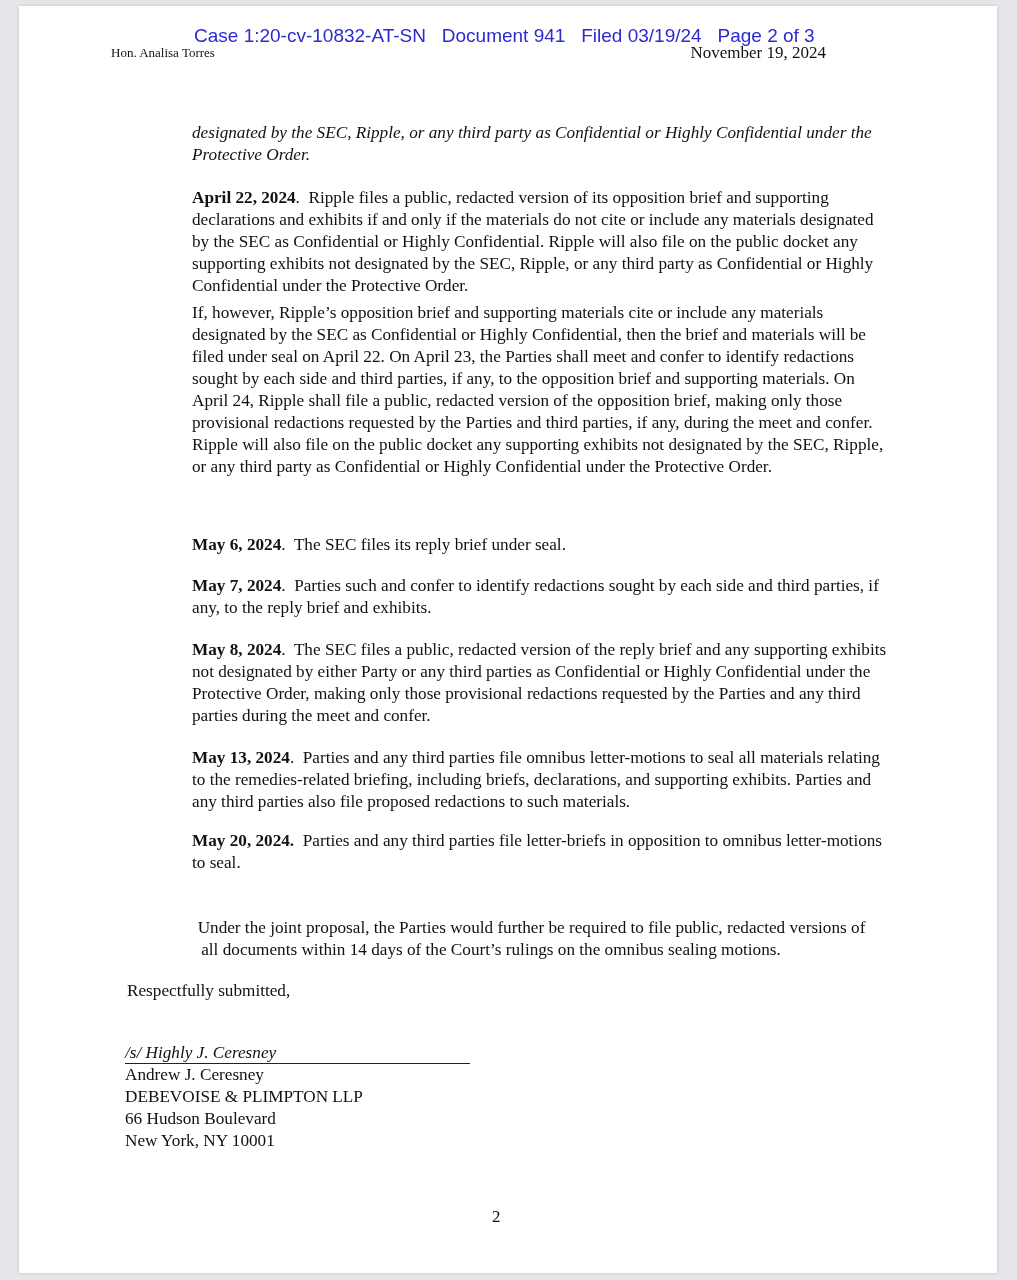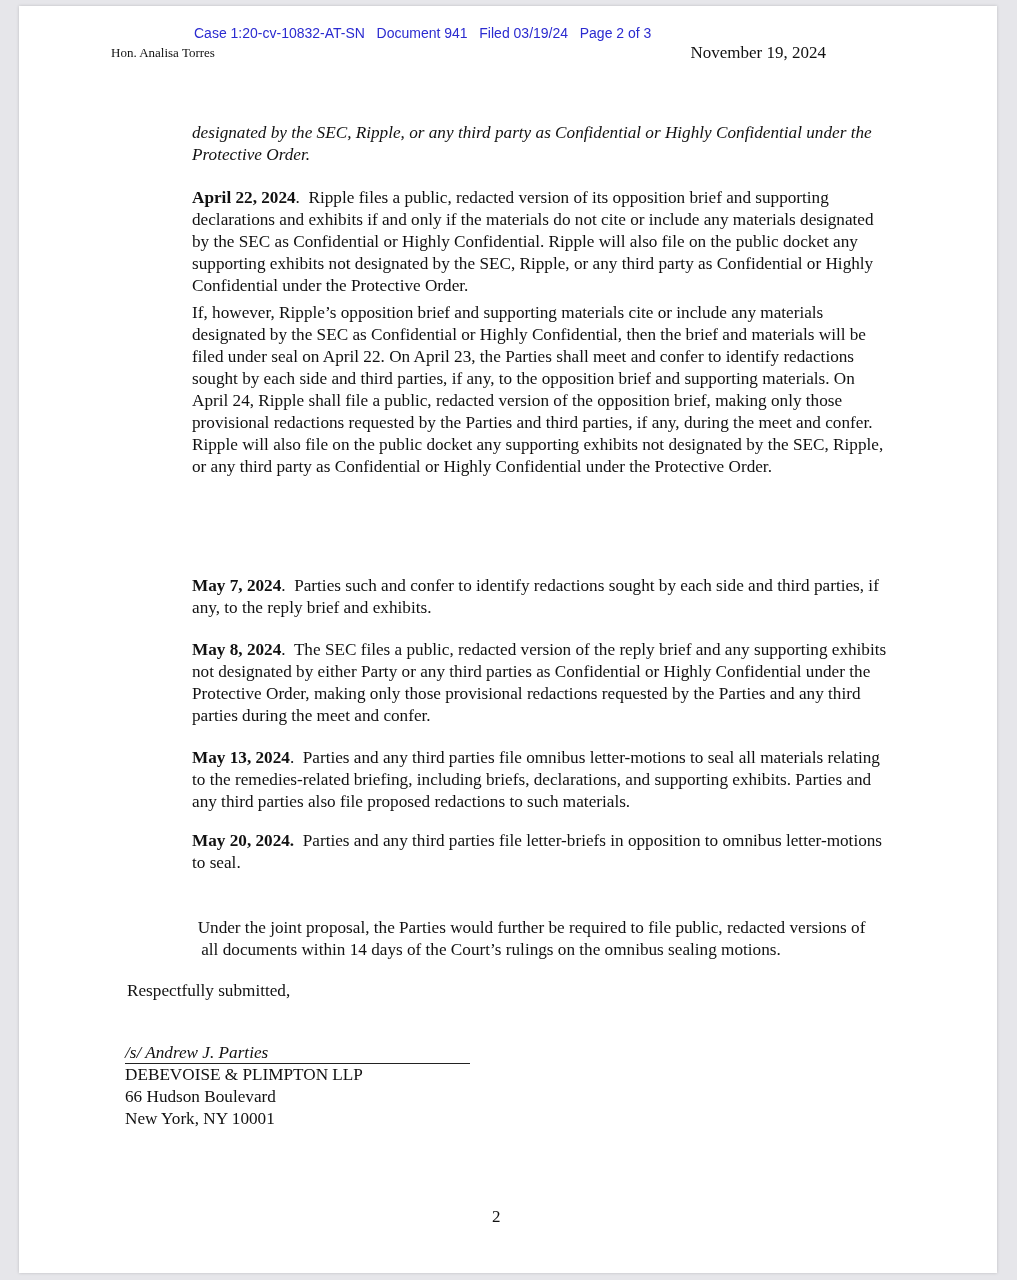--- a/index.html
+++ b/index.html
@@ -19,21 +19,21 @@
       background: #ffffff;
       box-shadow: 0 0 3px rgba(0,0,0,0.18);
       font-family: "Liberation Serif", "DejaVu Serif", serif;
       color: #111;
     }
     .stamp {
       position: absolute;
       left: 175px;
       top: 19px;
       font-family: "Liberation Sans", "DejaVu Sans", sans-serif;
-      font-size: 14px;
+      font-size: 19px;
       color: #2b2bd0;
       white-space: pre;
       letter-spacing: 0px;
     }
     .hdr-left {
       position: absolute;
       left: 92px;
       top: 37px;
       font-size: 13px;
       line-height: 20px;
@@ -99,20 +99,23 @@
   <div class="para text" style="top:116px;font-style:italic;">designated by the SEC, Ripple, or any third party as Confidential or Highly Confidential under the Protective Order.</div>
 
   <div class="para text" style="top:181px;">
     <b>April 22, 2024</b>.&nbsp; <span>Ripple files a public, redacted version of its opposition brief and supporting declarations and exhibits if and only if the materials do not cite or include any materials designated by the SEC as Confidential or Highly Confidential.  Ripple will also file on the public docket any supporting exhibits not designated by the SEC, Ripple, or any third party as Confidential or Highly Confidential under the Protective Order.</span>
   </div>
 
   <div class="para text" style="top:296px;">
     <span>If, however, Ripple’s opposition brief and supporting materials cite or include any materials designated by the SEC as Confidential or Highly Confidential, then the brief and materials will be filed under seal on April 22.  On April 23, the Parties shall meet and confer to identify redactions sought by each side and third parties, if any, to the opposition brief and supporting materials.  On April 24, Ripple shall file a public, redacted version of the opposition brief, making only those provisional redactions requested by the Parties and third parties, if any, during the meet and confer.  Ripple will also file on the public docket any supporting exhibits not designated by the SEC, Ripple, or any third party as Confidential or Highly Confidential under the Protective Order.</span>
   </div>
 
+  <div class="para text" style="top:528px;">
+    <b>May 6, 2024</b>.&nbsp; <span>The SEC files its reply brief under seal.</span>
+  </div>
 
   <div class="para text" style="top:569px;">
     <b>May 7, 2024</b>.&nbsp; <span>Parties such and confer to identify redactions sought by each side and third parties, if any, to the reply brief and exhibits.</span>
   </div>
 
   <div class="para text" style="top:633px;">
     <b>May 8, 2024</b>.&nbsp; <span>The SEC files a public, redacted version of the reply brief and any supporting exhibits not designated by either Party or any third parties as Confidential or Highly Confidential under the Protective Order, making only those provisional redactions requested by the Parties and any third parties during the meet and confer.</span>
   </div>
 
   <div class="para text" style="top:741px;">
@@ -121,20 +124,21 @@
 
   <div class="para text" style="top:824px;">
     <b>May 20, 2024.</b>&nbsp; <span>Parties and any third parties file letter-briefs in opposition to omnibus letter-motions to seal.</span>
   </div>
 
   <div class="indent-para text" style="top:911px;">Under the joint proposal, the Parties would further be required to file public, redacted versions of all documents within 14 days of the Court’s rulings on the omnibus sealing motions.</div>
 
   <div class="closing text" style="top:974px;">Respectfully submitted,</div>
 
   <div class="sig-block">
-    <div><span class="sig-line">/s/   Andrew J. Parties</span></div>
+    <div><span class="sig-line">/s/   Highly J. Ceresney</span></div>
+    <div>Andrew J. Ceresney</div>
     <div>DEBEVOISE &amp; PLIMPTON LLP</div>
     <div>66 Hudson Boulevard</div>
     <div>New York, NY 10001</div>
   </div>
 
   <div class="page-num">2</div>
 </div>
 
 </body></html>

